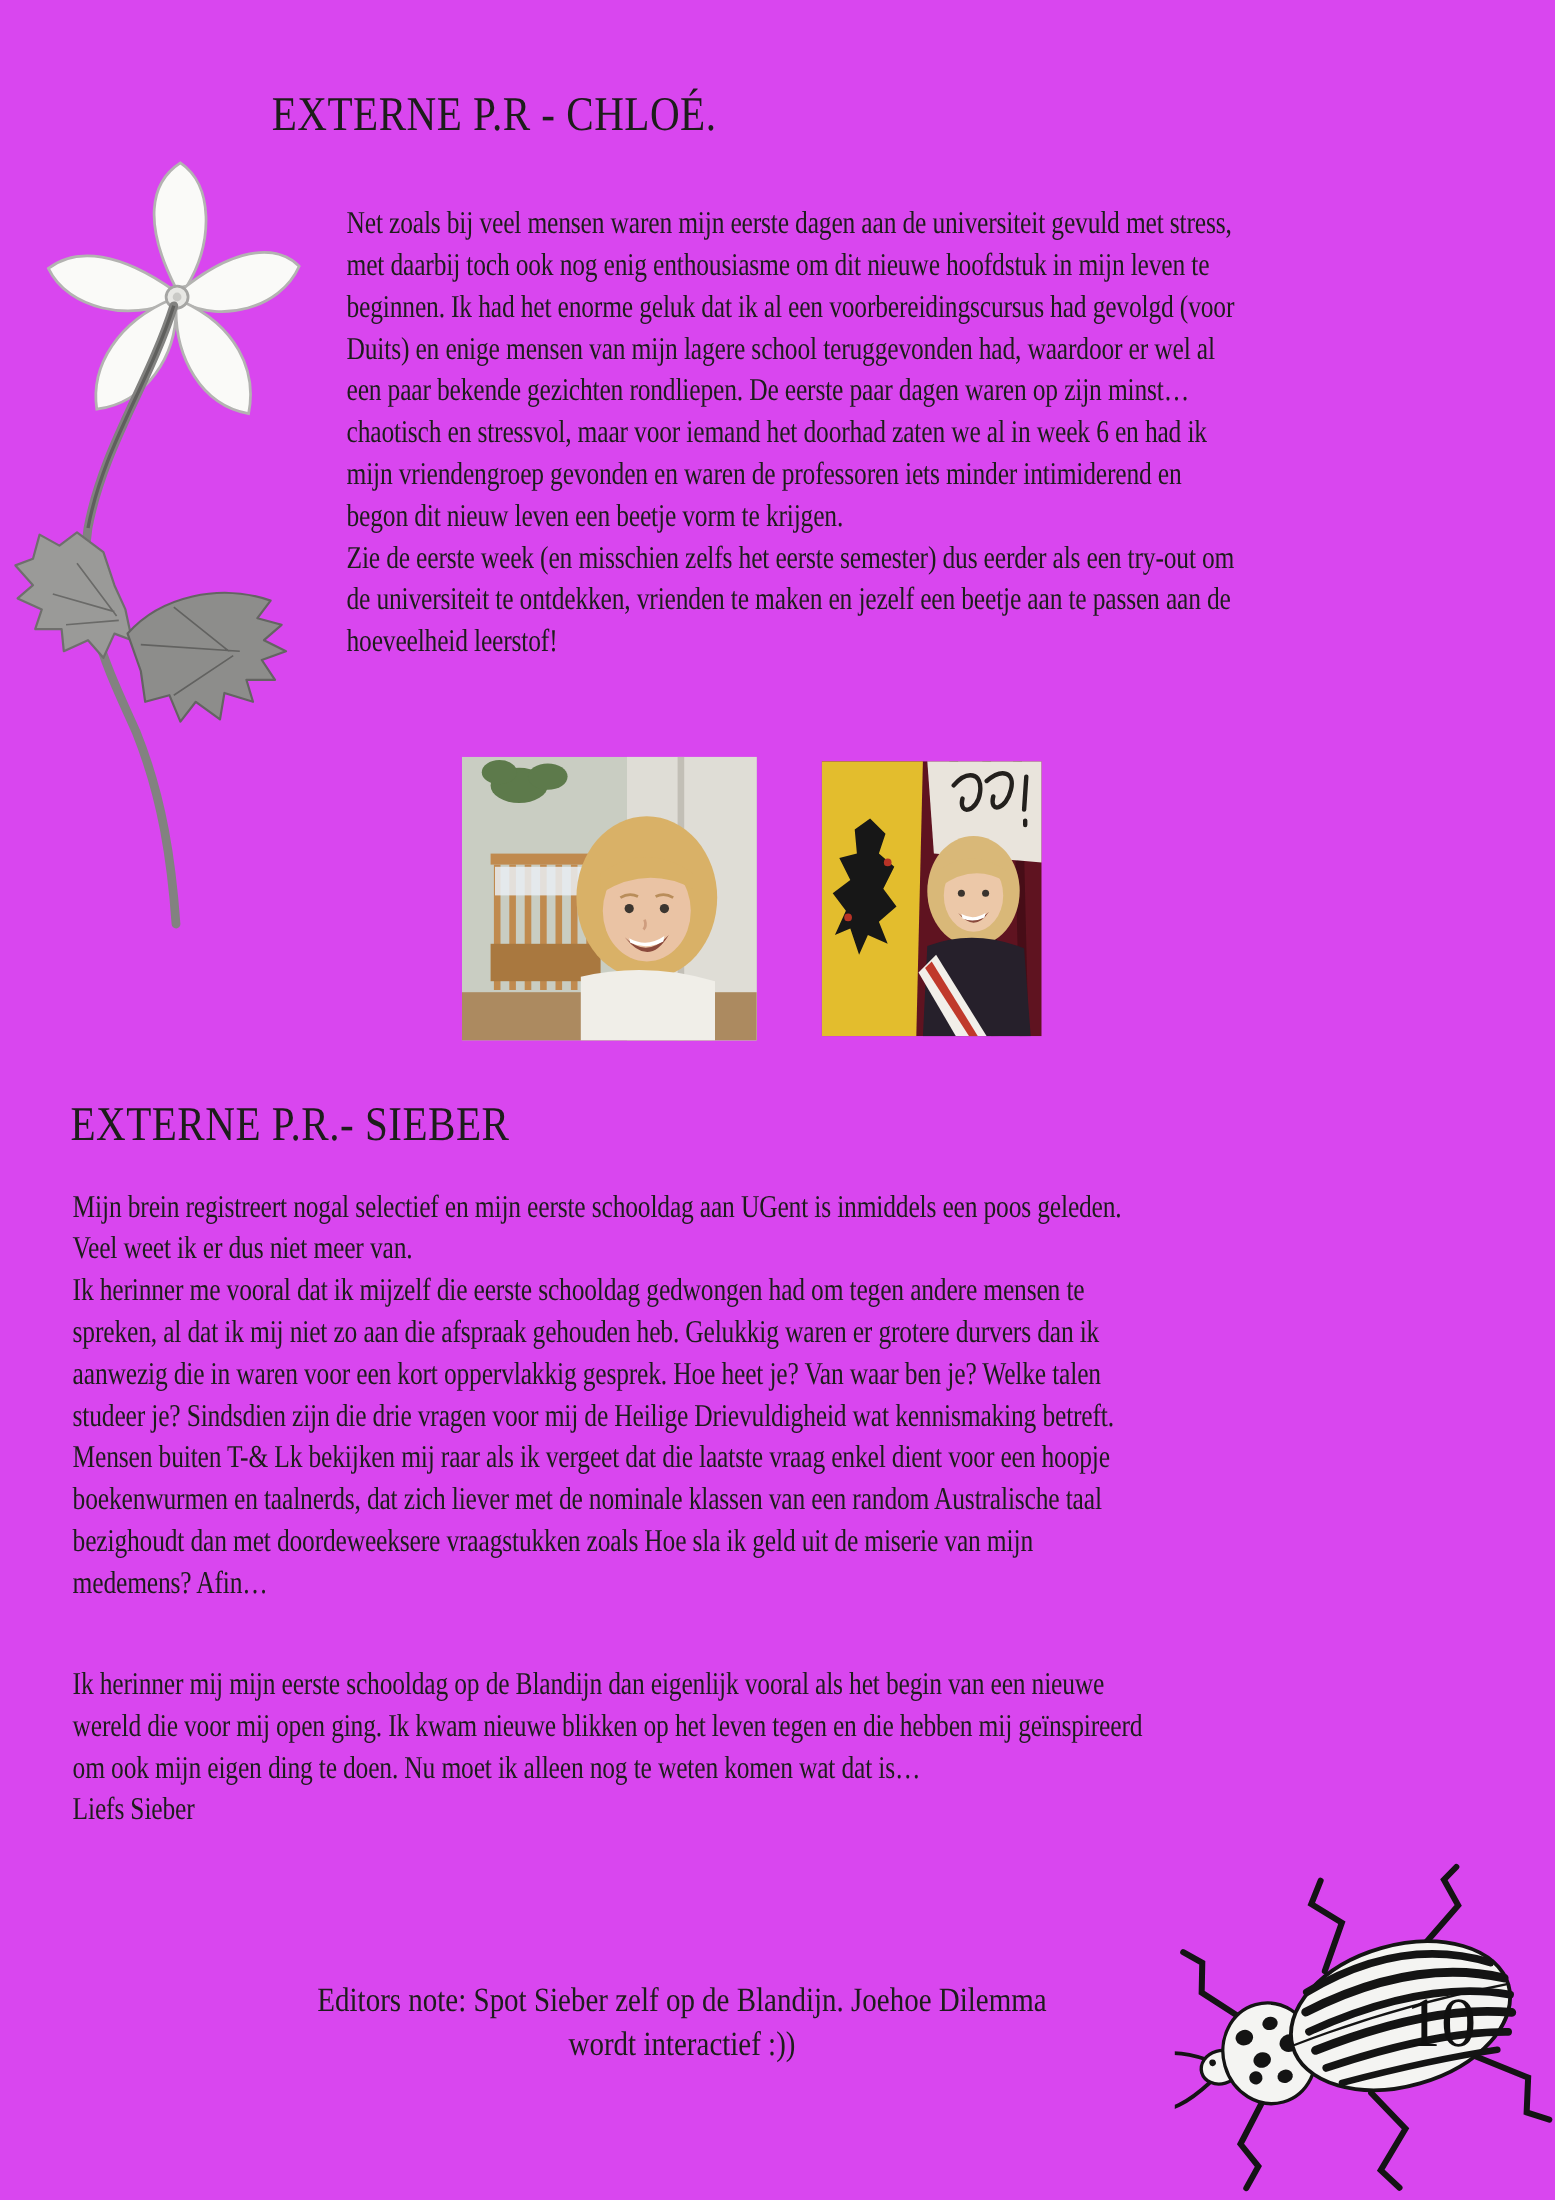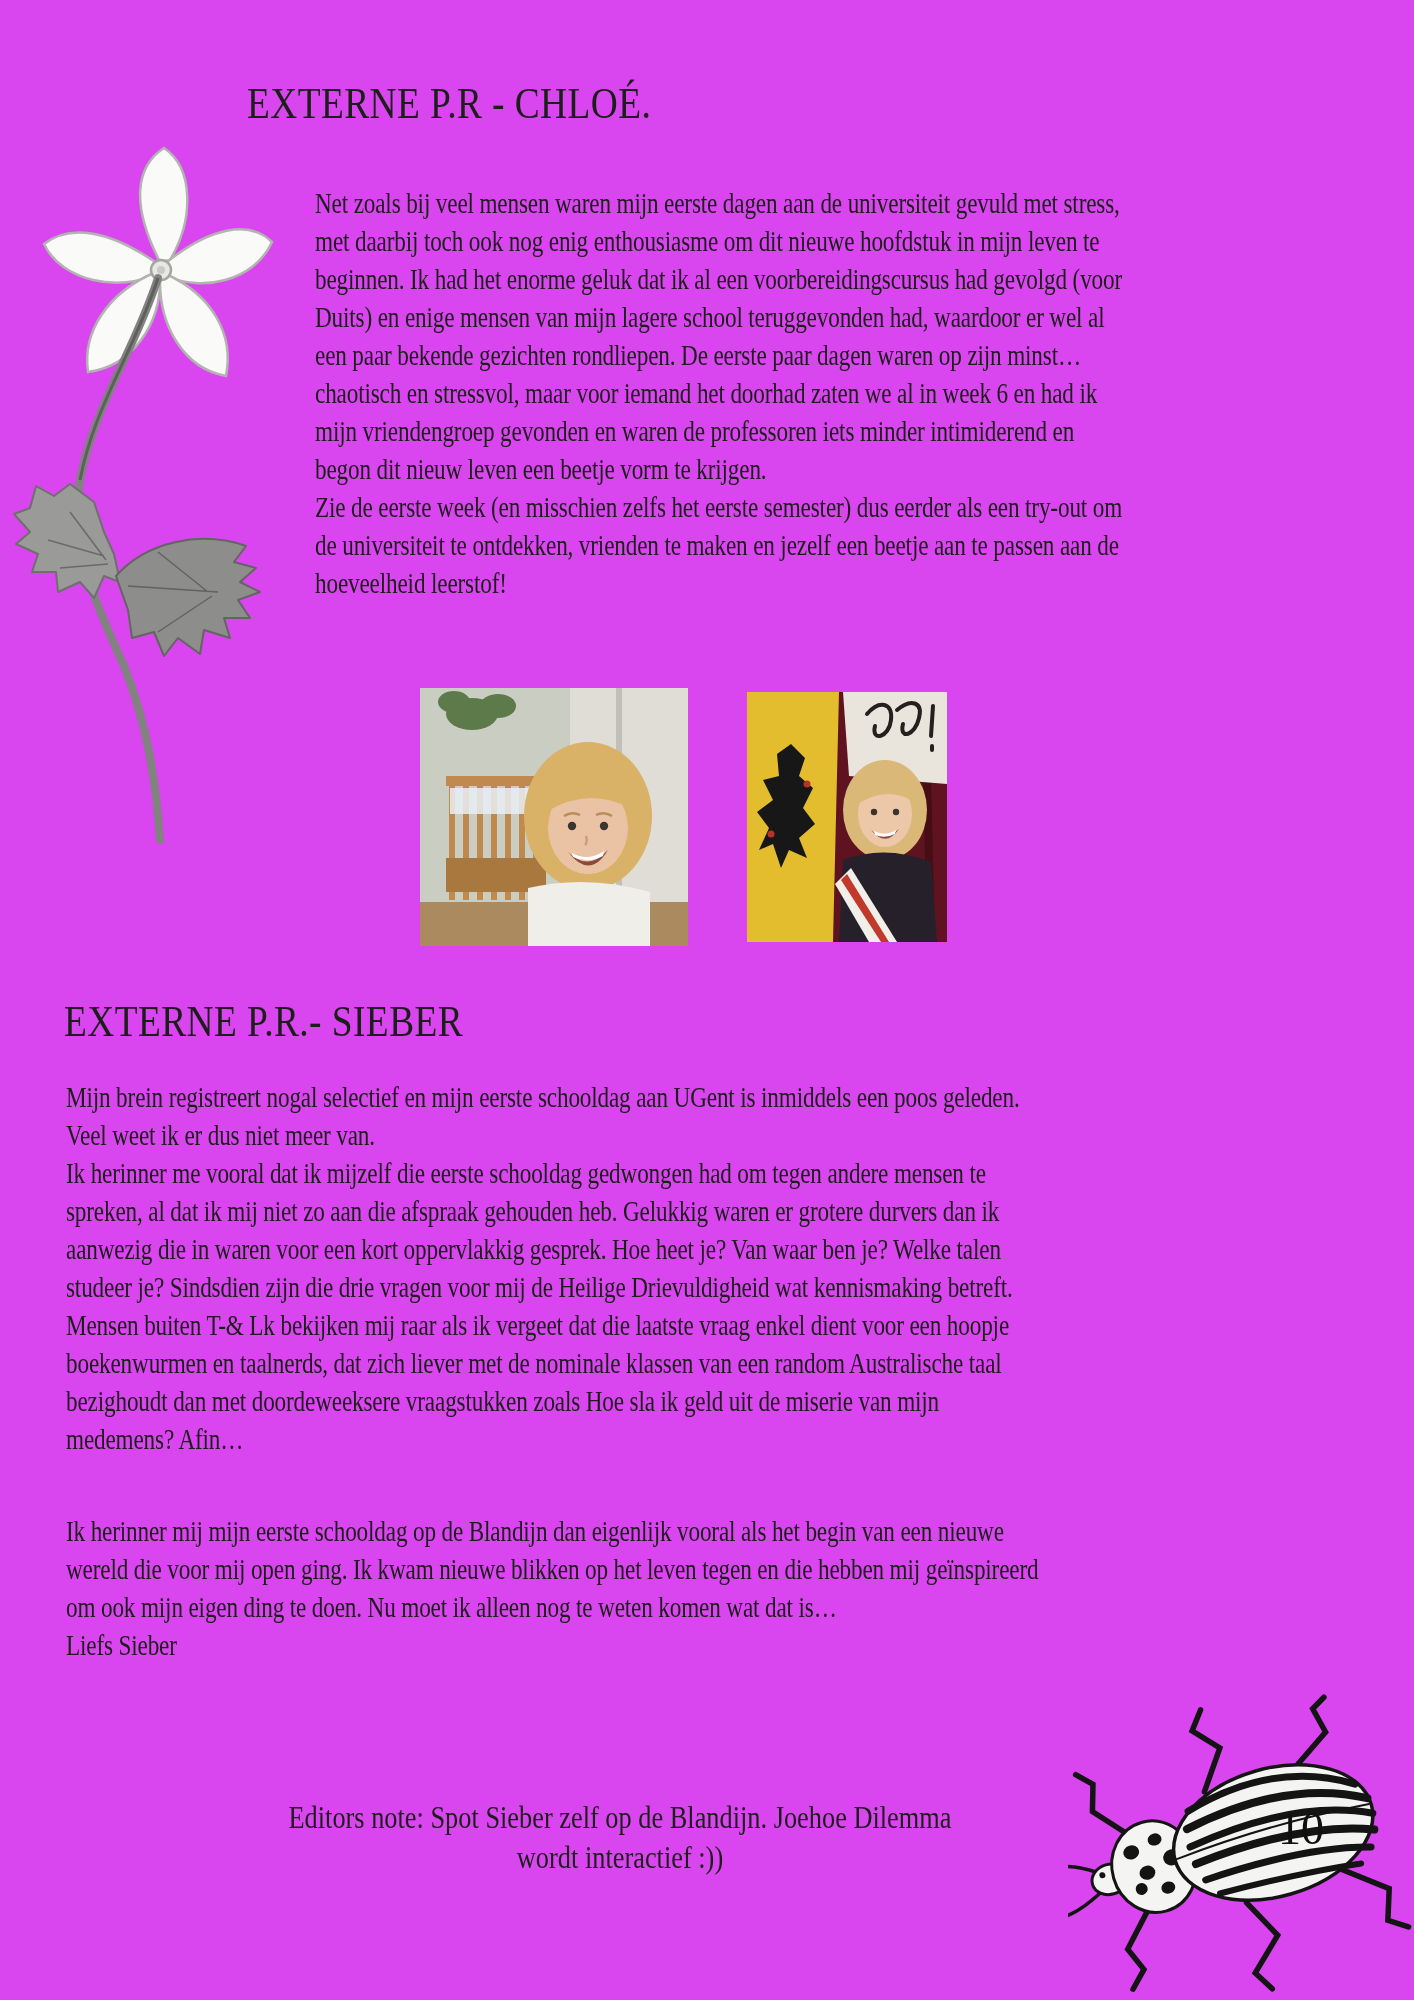--- a/index.html
+++ b/index.html
@@ -29,21 +29,21 @@
     white-space:pre-line;
     width:1340px;
   }
   .note{
     font-size:31px;
     line-height:40px;
     text-align:center;
     white-space:pre-line;
   }
   .pagenum{
-    font-size:46px;
+    font-size:64px;
     color:#101010;
   }
   svg{display:block;}
 </style>
 </head>
 <body>
 
 <div class="page">
 
   <h1 class="abs title" style="left:247px;top:78px;">EXTERNE P.R - CHLOÉ.</h1>

